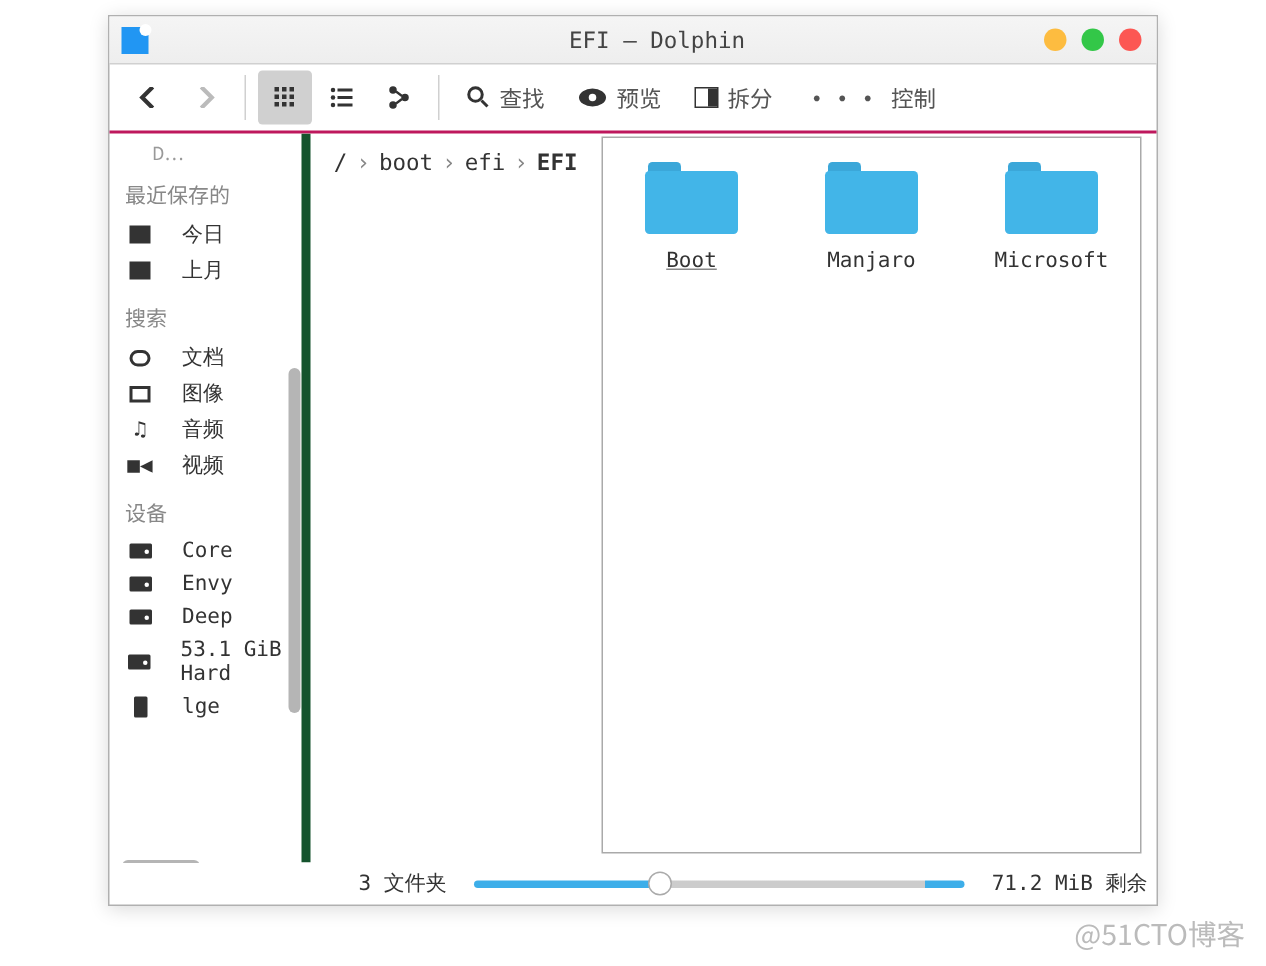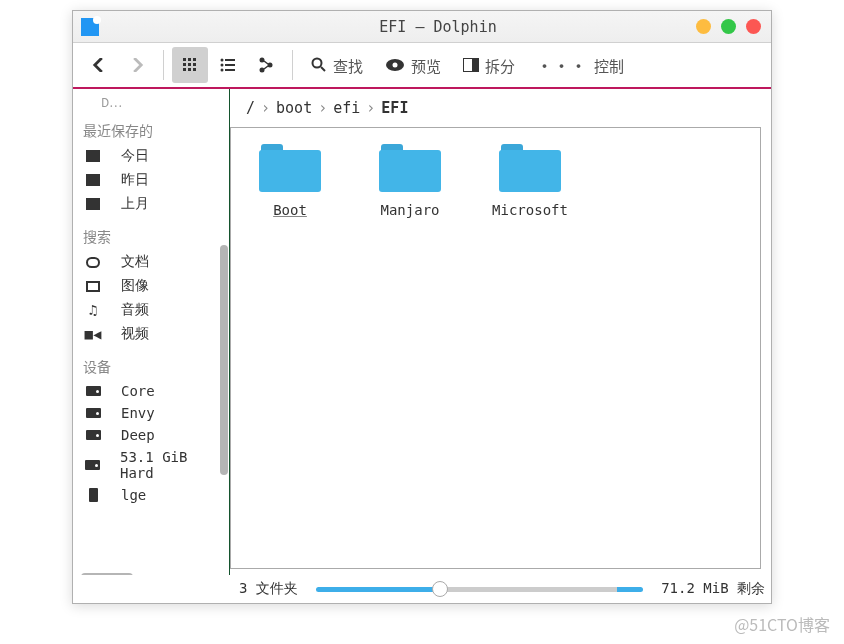--- a/index.html
+++ b/index.html
@@ -27,35 +27,35 @@
 .sb-header { font-size: 14px; color: #888; margin: 10px 0 4px 2px; }
 .sb-item { display: flex; align-items: center; padding: 3px 4px; gap: 20px; font-size: 14px; cursor:pointer; font-family: "DejaVu Sans Mono", monospace;}
 .sb-icon { width: 16px; height: 12px; display:flex;align-items:center;justify-content:center;}
 .ic-cal{width:14px;height:12px;background:#333;}
 .ic-doc{width:14px;height:11px;border:2px solid #333;border-radius:6px;}
 .ic-img{width:14px;height:11px;border:2px solid #333;}
 .ic-drive{width:15px;height:10px;background:#333;border-radius:1px;position:relative;}
 .ic-drive:after{content:"";position:absolute;right:2px;top:4px;width:3px;height:3px;background:#fff;border-radius:50%;}
 .ic-phone{width:9px;height:14px;background:#333;border-radius:1px;}
 .trunc{color:#999;font-size:12px;margin-left:20px;}
-.main { flex: 1; display: flex; flex-direction: column; border-left:1px solid #14532d;}
+.main { flex: 1; display: flex; border-left:6px solid #14532d;}
 .breadcrumb { padding: 10px 16px 8px; font-size: 15px; font-family: "DejaVu Sans Mono", monospace;}
 .breadcrumb .sep{margin:0 6px;color:#888;}
 .breadcrumb .cur{font-weight:bold;}
 .files-area { flex: 1; border: 1px solid #aaa; margin: 2px 10px 6px 0; padding: 16px 14px; display: flex; gap: 30px; align-items: flex-start; }
 .file-item { display: flex; flex-direction: column; align-items: center; width: 90px; gap: 10px; font-family: "DejaVu Sans Mono", monospace;}
 .folder-icon { width: 62px; height: 48px; position: relative; }
 .folder-icon:before { content:""; position:absolute; left:2px; top:0; width:22px; height:10px; background:#3ba7d9; border-radius:3px 3px 0 0;}
 .folder-icon:after { content:""; position:absolute; left:0; top:6px; width:62px; height:42px; background:#42b5e8; border-radius:3px;}
 .file-item.sel .label{text-decoration:underline; text-decoration-color:#888;}
 .statusbar { height: 28px; display: flex; align-items: center; padding: 0 6px 0 166px; font-size: 14px; gap: 8px; font-family: "DejaVu Sans Mono", monospace;}
 .zoom { flex:1; display:flex; align-items:center; margin: 0 10px;}
 .zoom-track { flex:1; height:5px; background: linear-gradient(to right,#3daee9 0%,#3daee9 38%,#ccc 38%,#ccc 92%,#3daee9 92%,#3daee9 100%); border-radius:3px; position:relative;}
 .zoom-handle{position:absolute;left:38%;top:-6px;width:16px;height:16px;background:#fff;border:1px solid #aaa;border-radius:50%;transform:translateX(-50%);}
-.watermark{position:absolute;right:14px;bottom:8px;color:#bbb;font-size:16px;}
+.watermark{position:absolute;right:14px;bottom:8px;color:#bbb;font-size:19px;}
 svg{display:block;}
 </style>
 </head>
 <body>
 
 <div class="window">
   <div class="titlebar">
     <div class="app-icon"></div>
     <div class="title">EFI — Dolphin</div>
     <div class="window-controls">
@@ -143,26 +143,20 @@
       <div class="sb-item">
           <span class="sb-icon">
             <span class="ic-cal"></span>
           </span>
           <span>今日</span>
         </div>
       <div class="sb-item">
           <span class="sb-icon">
             <span class="ic-cal"></span>
           </span>
-          <span>昨日</span>
-        </div>
-      <div class="sb-item">
-          <span class="sb-icon">
-            <span class="ic-cal"></span>
-          </span>
           <span>上月</span>
         </div>
 
       <div class="sb-header">搜索</div>
       <div class="sb-item">
           <span class="sb-icon">
             <span class="ic-doc"></span>
           </span>
           <span>文档</span>
         </div>

